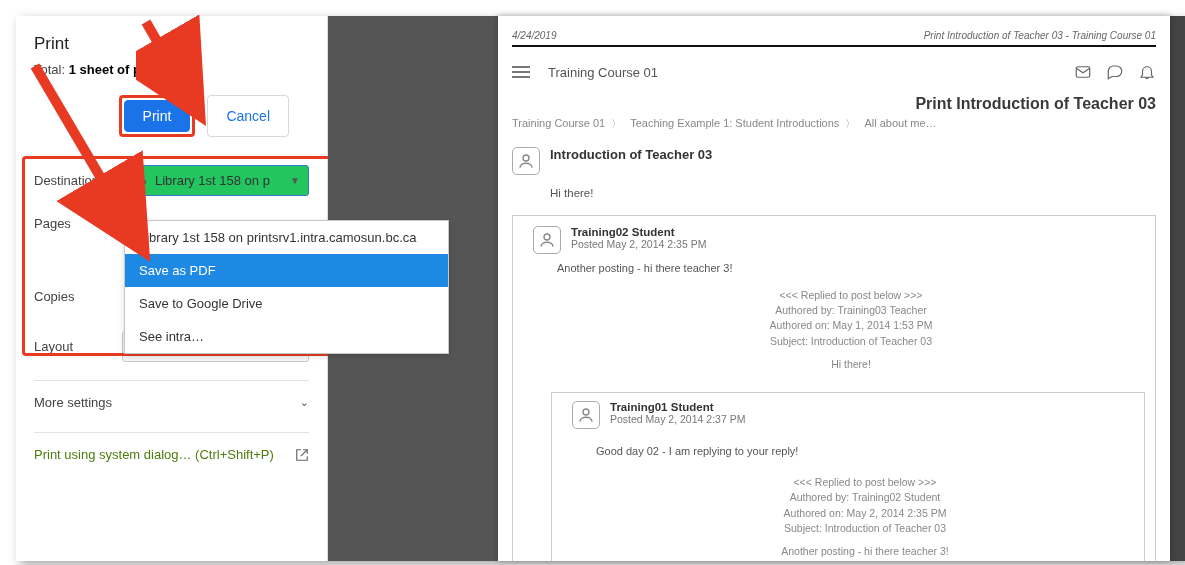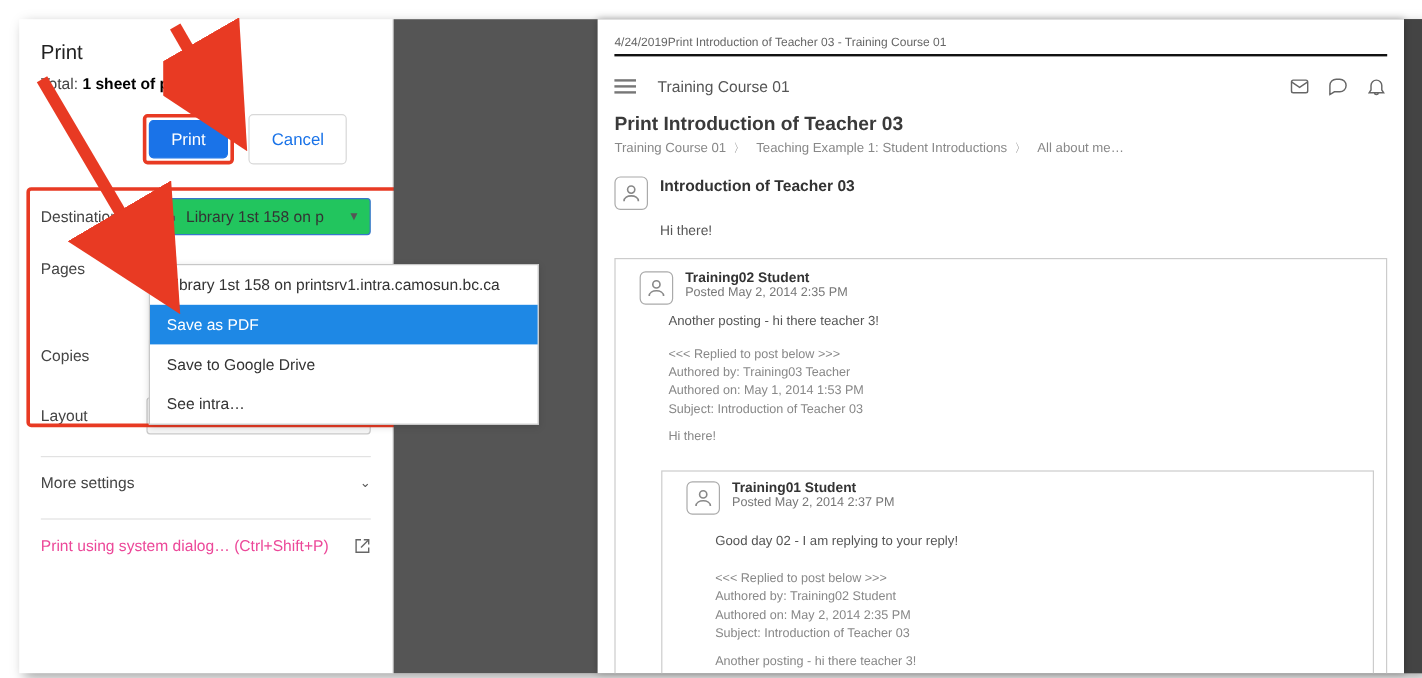--- a/index.html
+++ b/index.html
@@ -25,56 +25,56 @@
   .printer-icon { width:14px; height:14px; display:inline-block; }
 
   .red-region { position: absolute; left: 6px; top: 140px; width: 432px; height: 200px; border: 3px solid #e83a23; border-radius: 4px; pointer-events: none; }
 
   .dd { position: absolute; left: 108px; top: 204px; width: 325px; background: #fff; border: 1px solid #c7c7c7; box-shadow: 0 2px 6px rgba(0,0,0,.15); font-size: 13px; z-index: 5; }
   .dd div { padding: 9px 14px; color: #333; cursor: pointer; }
   .dd .sel-item { background: #1e88e5; color: #fff; }
 
   .divider { border-top: 1px solid #e2e2e2; margin-top: 8px; }
   .more { display: flex; justify-content: space-between; align-items: center; padding: 14px 0; font-size: 13px; color: #444; cursor:pointer; }
-  .sys { display: flex; justify-content: space-between; align-items: center; padding: 14px 0; font-size: 13px; color: #ec4899; cursor:pointer; }
+  .sys { display: flex; justify-content: space-between; align-items: center; padding: 14px 0; font-size: 13px; color: #4d7c0f; cursor:pointer; }
   .launch-icon { width: 14px; height:14px; }
 
   
   .preview-area { position: absolute; left: 312px; top: 0; right: 0; bottom: 0; background: #555; }
   .preview-scroll { position:absolute; right:0; top:0; width:16px; bottom:0; background:#444; }
   .page { position: absolute; left: 170px; top: 0; width: 672px; height: 100%; background: #fff; box-shadow: 0 0 6px rgba(0,0,0,.3); padding: 14px 14px 0 14px; overflow:hidden; }
 
-  .pg-header { display: flex; justify-content: flex-start; font-size: 10px; color: #666; padding-bottom: 4px; }
+  .pg-header { display: flex; justify-content: space-between; font-size: 10px; color: #666; padding-bottom: 4px; font-style: italic; }
   .hr-thick { border-top: 2px solid #111; margin-bottom: 14px; }
 
   .course-row { display: flex; align-items: center; gap: 18px; padding: 2px 0 8px 0; }
   .hamb { display:inline-flex; flex-direction:column; gap:3px; cursor:pointer; }
   .hamb span { width:18px; height:2px; background:#777; display:block; }
   .course-title { font-size: 13px; color:#555; }
   .icons-right { margin-left:auto; display:flex; gap:14px; }
   .ico { width:18px; height:18px; stroke:#666; fill:none; stroke-width:1.6; cursor:pointer; }
 
-  .h2 { font-size: 16px; font-weight: 700; color: #3a3a3a; padding-top: 6px; }
+  .h2 { font-size: 16px; font-weight: 700; color: #3a3a3a; padding-top: 6px; text-align: right; }
   .crumbs { font-size: 11px; color: #777; padding: 4px 0 16px 0; }
   .crumbs span { color:#888; }
   .cr-sep { color:#bbb; padding: 0 6px; font-size:10px; }
 
   .post { display:flex; gap:10px; }
   .avatar { width:28px; height:28px; border:1px solid #aaa; border-radius:5px; display:flex; align-items:center; justify-content:center; flex-shrink:0; }
   .avatar svg { width:18px; height:18px; stroke:#888; fill:none; stroke-width:1.8; }
   .post-main .ptitle { font-size:13px; font-weight:700; color:#333; }
   .post-main .pmeta { font-size:10.5px; color:#777; }
   .star { color:#777; font-size:12px; }
   .pbody { font-size:11.5px; color:#555; padding: 12px 0 0 38px; }
 
   .reply-box { border:1px solid #ccc; margin-top:16px; padding: 10px 10px; }
   .reply { padding-left: 10px; }
   .reply .post-main .ptitle { font-size:11.5px; font-weight:700; }
   .reply-body { font-size:11px; color:#555; padding:8px 0 6px 34px; }
-  .quote { font-size:10.5px; color:#888; line-height:1.45; }
+  .quote { font-size:10.5px; color:#888; line-height:1.45;text-align:center; }
 
   .nested { margin: 14px 0 0 28px; }
   .nested-box { border:1px solid #ccc; padding: 8px 10px; }
 
   
   .arrow1 { position:absolute; left:-6px; top:32px; z-index:20; pointer-events:none; }
   .arrow2 { position:absolute; left:120px; top:-6px; z-index:20; pointer-events:none; }
 </style>
 </head>
 <body>

